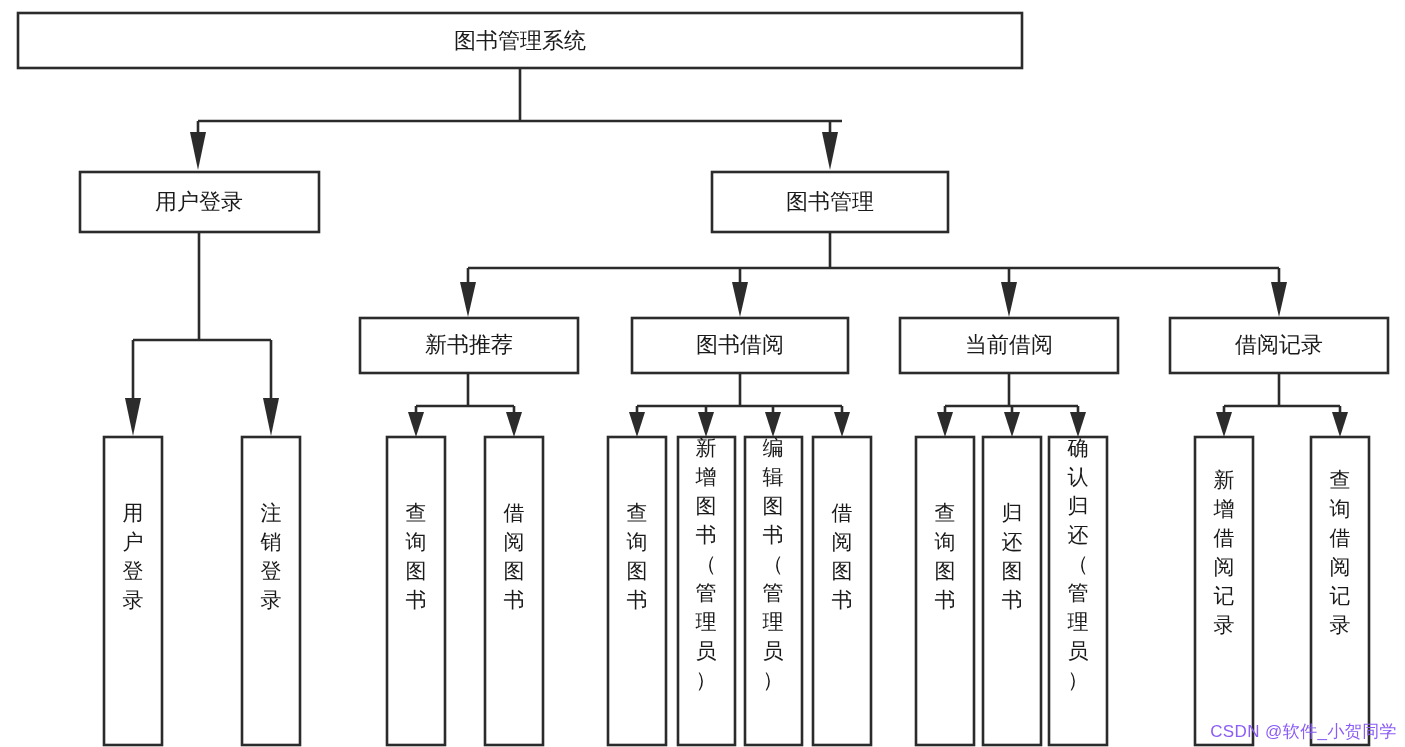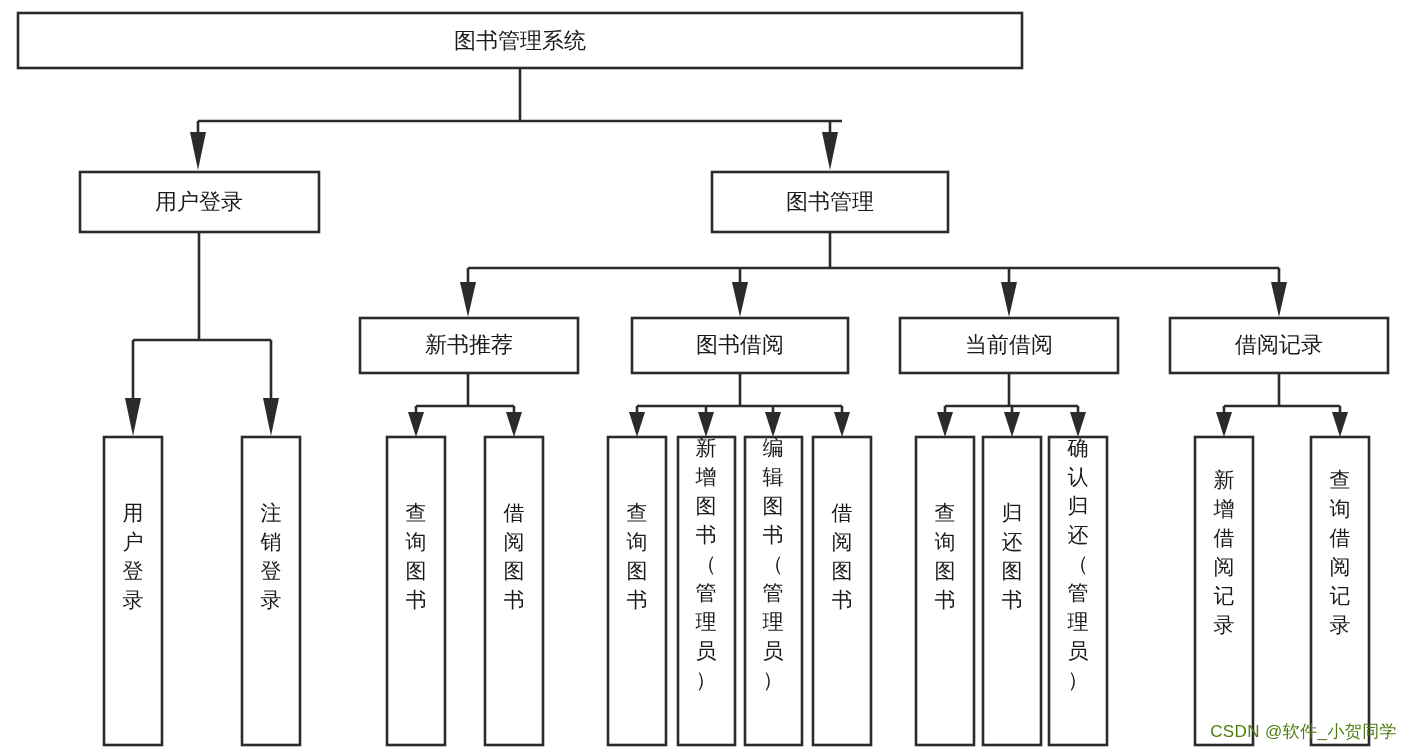--- a/index.html
+++ b/index.html
@@ -51,21 +51,21 @@
     fill: none;
     stroke-linecap: butt;
   }
   .arrow-head {
     fill: #2b2b2b;
   }
   .watermark {
     position: absolute;
     right: 8px;
     bottom: 4px;
-    color: #4d7c0f;
+    color: #8b5cf6;
     font-size: 17px;
     font-family: "Liberation Sans", "DejaVu Sans", sans-serif;
     letter-spacing: 0.4px;
     white-space: nowrap;
     user-select: none;
   }
 </style>
 </head>
 <body>
 

